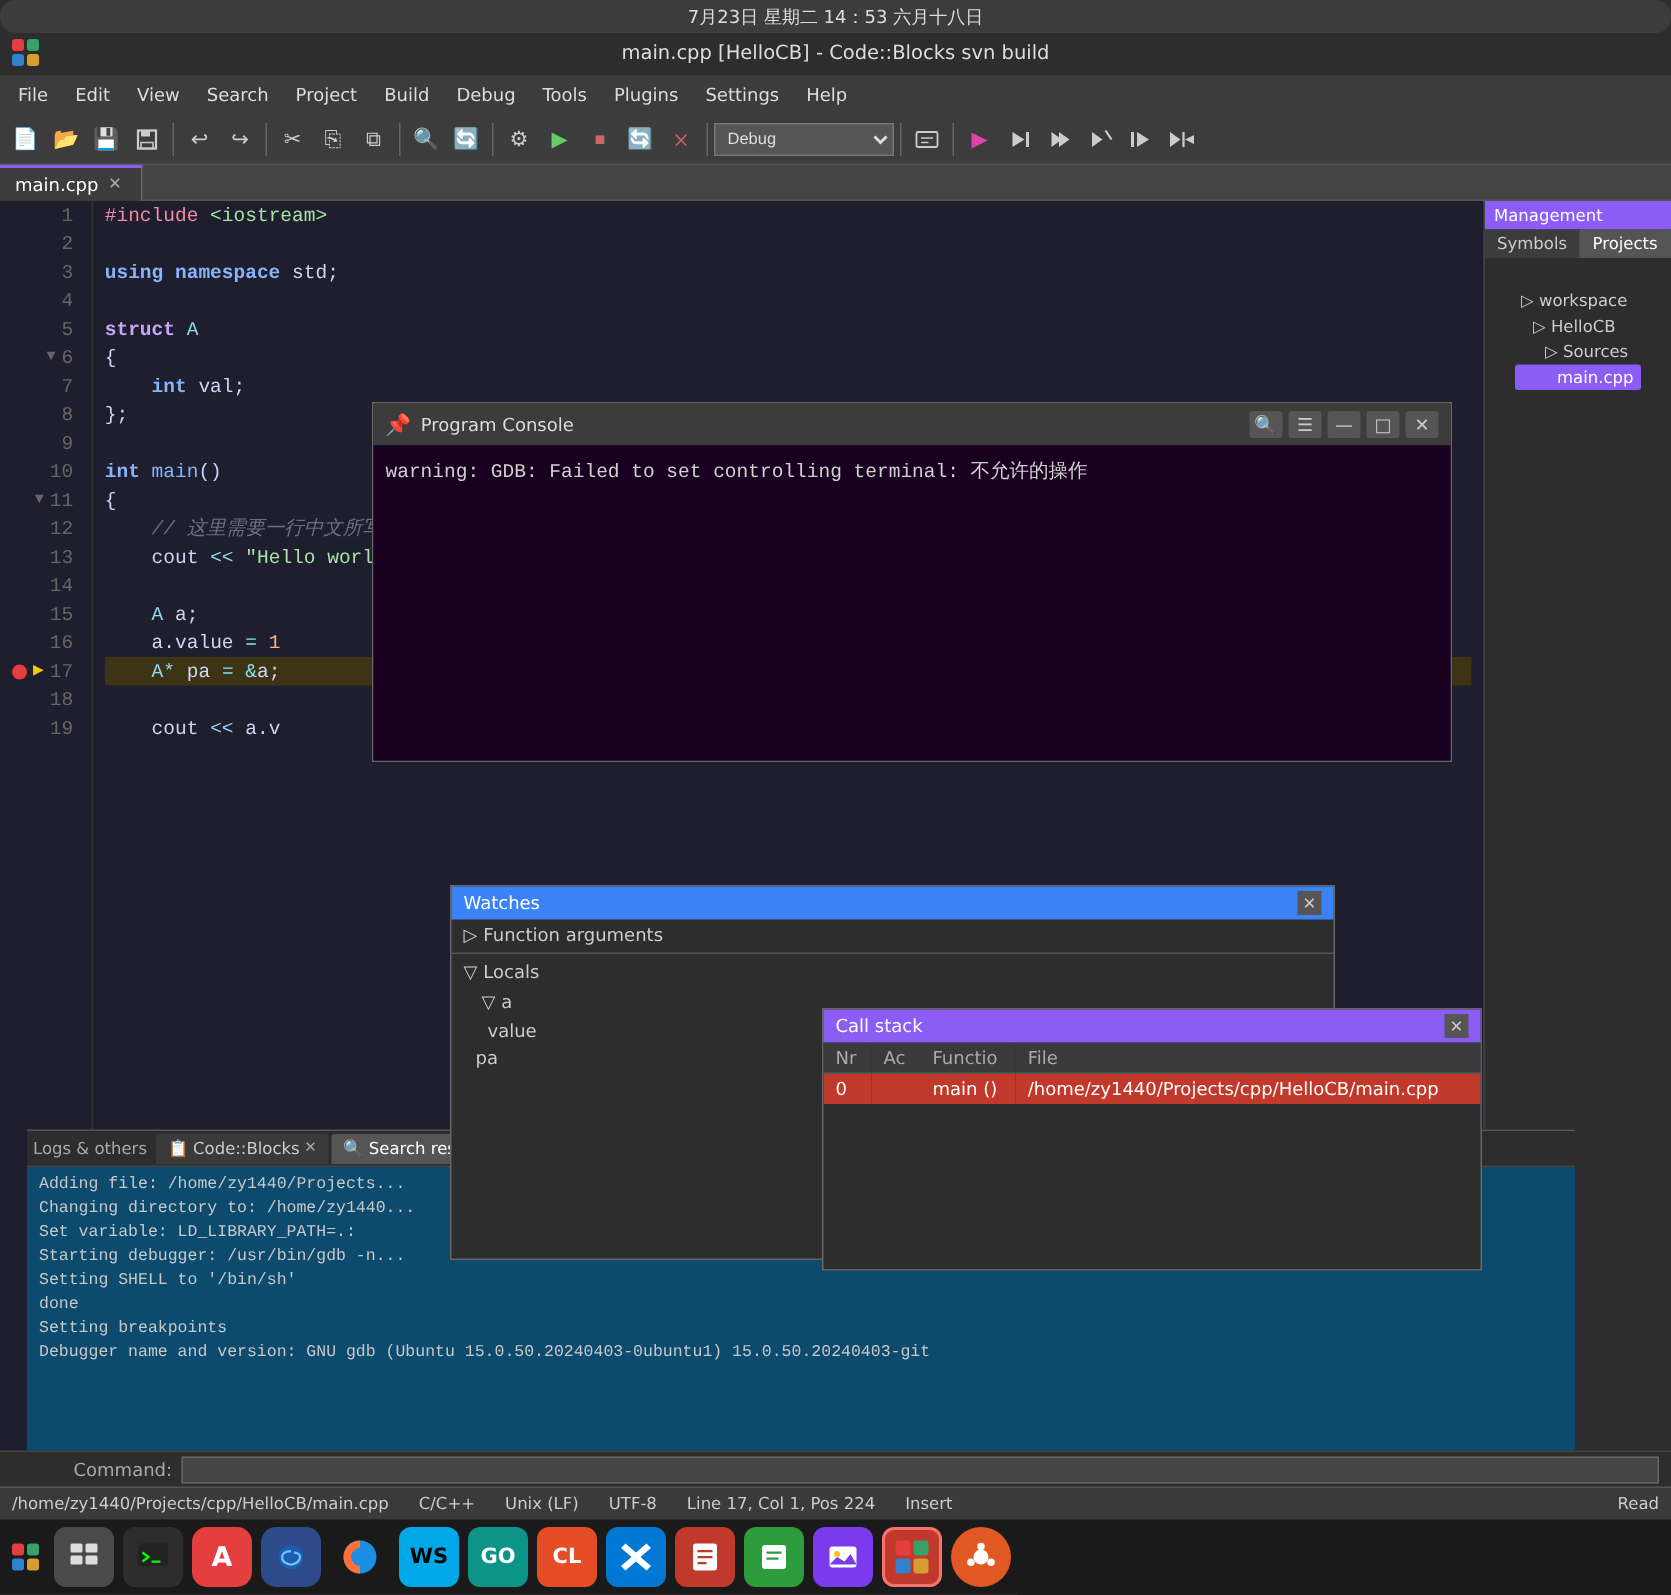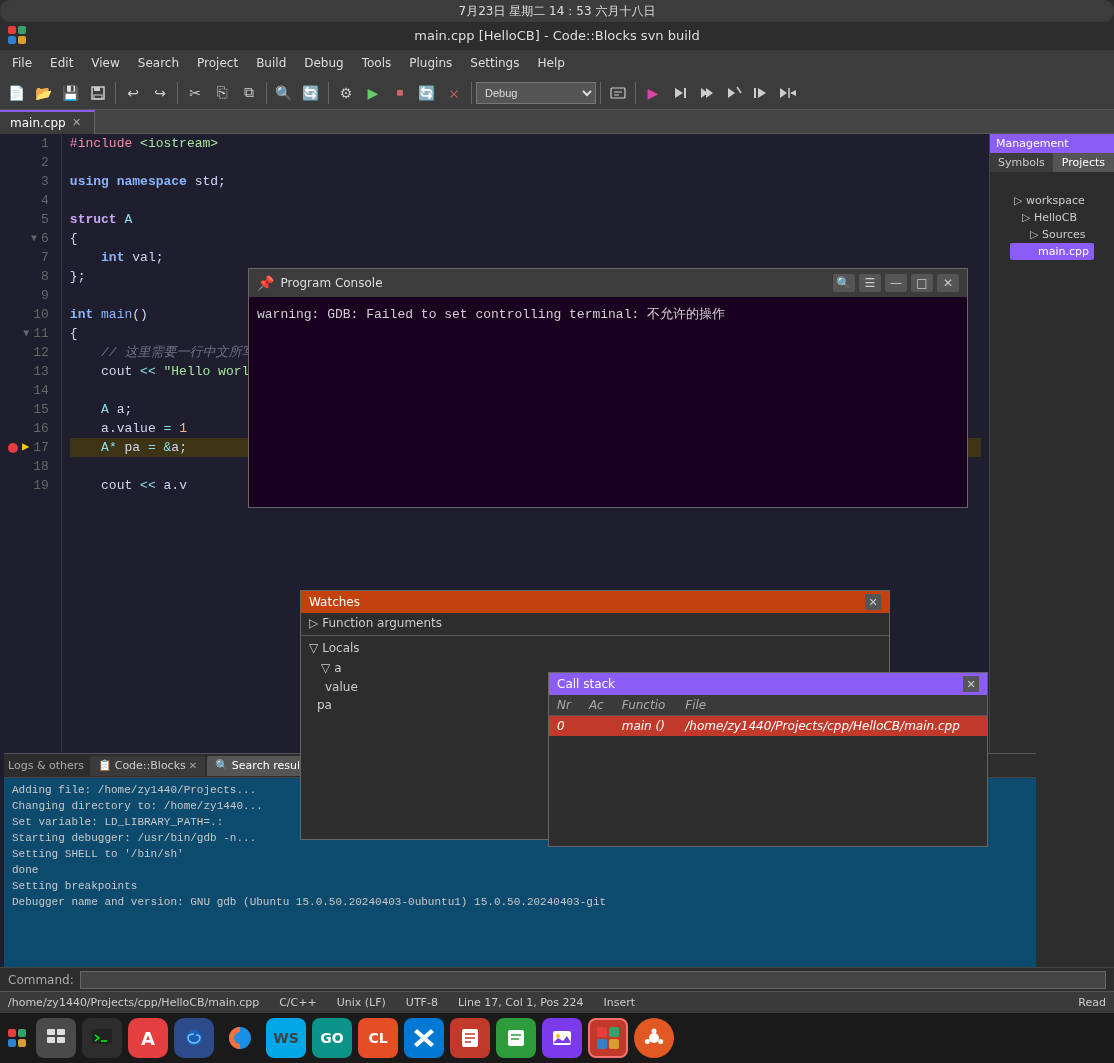--- a/index.html
+++ b/index.html
@@ -262,21 +262,21 @@
       position: absolute;
       left: 300px;
       top: 590px;
       width: 590px;
       height: 250px;
       background: #2d2d2d;
       border: 1px solid #666;
       z-index: 10;
     }
     .watches-header {
-      background: #c2410c;
+      background: #3b82f6;
       color: white;
       padding: 3px 8px;
       font-size: 12px;
       display: flex;
       align-items: center;
       justify-content: space-between;
     }
     .watches-close {
       width: 16px;
       height: 16px;
@@ -341,21 +341,20 @@
       justify-content: center;
       cursor: pointer;
       font-size: 11px;
       color: #ccc;
     }
     .callstack-table {
       width: 100%;
       border-collapse: collapse;
       font-size: 12px;
       color: #ccc;
-      font-style: italic;
     }
     .callstack-table th {
       background: #3a3a3a;
       padding: 3px 8px;
       text-align: left;
       font-weight: normal;
       border-bottom: 1px solid #555;
       color: #aaa;
     }
     .callstack-table td {
@@ -422,21 +421,21 @@
       display: inline-block;
       width: 8px;
       height: 14px;
       background: #d0d0d0;
       vertical-align: middle;
     }
 
     
     .logs-area {
       position: absolute;
-      left: 4px;
+      left: 18px;
       bottom: 95px;
       width: 1032px;
       height: 215px;
       background: #1e1e1e;
       border-top: 1px solid #555;
     }
     .logs-tabs {
       background: #2d2d2d;
       display: flex;
       align-items: center;
@@ -503,20 +502,21 @@
       background: #2d2d2d;
       display: flex;
       align-items: center;
       padding: 0 8px;
       border-top: 1px solid #444;
       gap: 6px;
     }
     .command-label {
       color: #aaa;
       font-size: 12px;
+      margin-left: 41px;
     }
     .command-input {
       flex: 1;
       background: #444;
       color: #ddd;
       border: 1px solid #666;
       padding: 1px 4px;
       font-size: 12px;
       height: 18px;
     }
@@ -971,21 +971,21 @@
 
   <div class="taskbar-icon" style="background:transparent;">
     <svg width="30" height="30" viewBox="0 0 30 30">
       <circle cx="15" cy="15" r="11" fill="#1a8fe3"></circle>
       <path d="M15 4 C9 4 4 9 4 15 C4 21 9 26 15 26" fill="#ff7139" stroke="none"></path>
       <circle cx="15" cy="15" r="6" fill="#1a8fe3"></circle>
     </svg>
   </div>
 
   <div class="taskbar-icon" style="background:#00a8e8;border-radius:8px;">
-    <span style="color:#404040;font-weight:bold;font-size:14px;">WS</span>
+    <span style="color:#000000;font-weight:bold;font-size:14px;">WS</span>
   </div>
 
   <div class="taskbar-icon" style="background:#0d9488;border-radius:8px;">
     <span style="color:white;font-weight:bold;font-size:14px;">GO</span>
   </div>
 
   <div class="taskbar-icon" style="background:#e44d26;border-radius:8px;">
     <span style="color:white;font-weight:bold;font-size:14px;">CL</span>
   </div>
 

